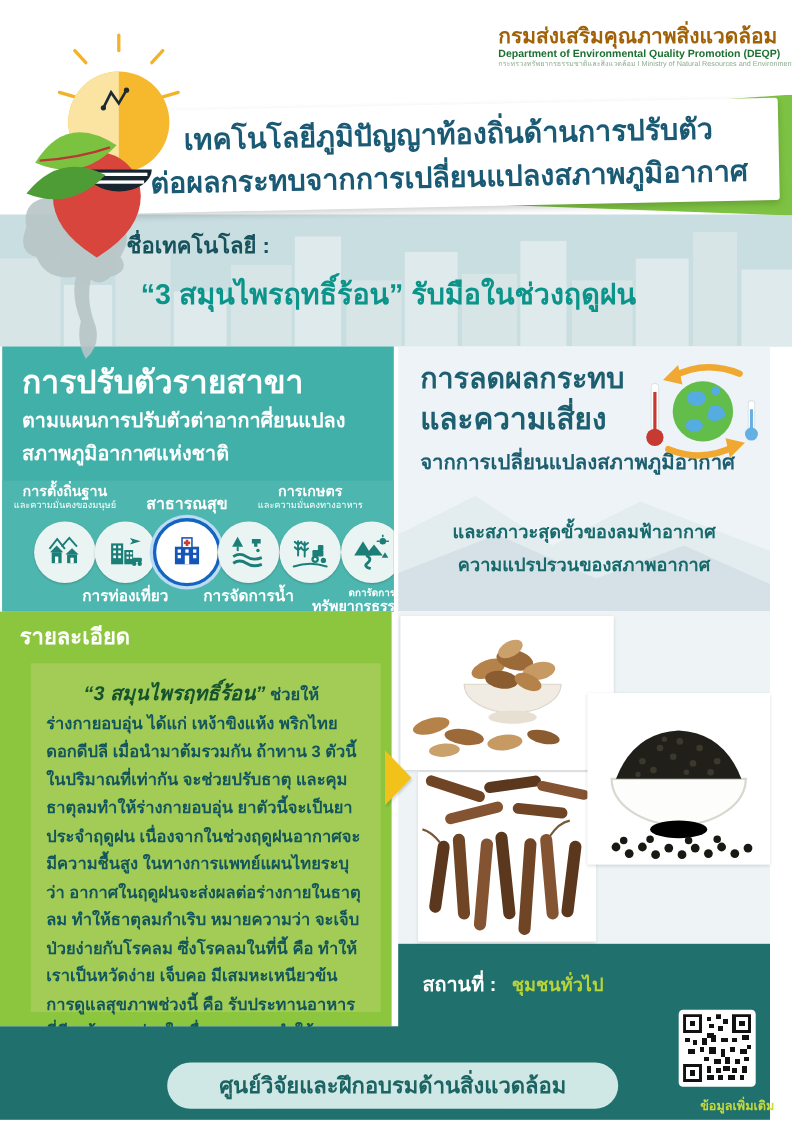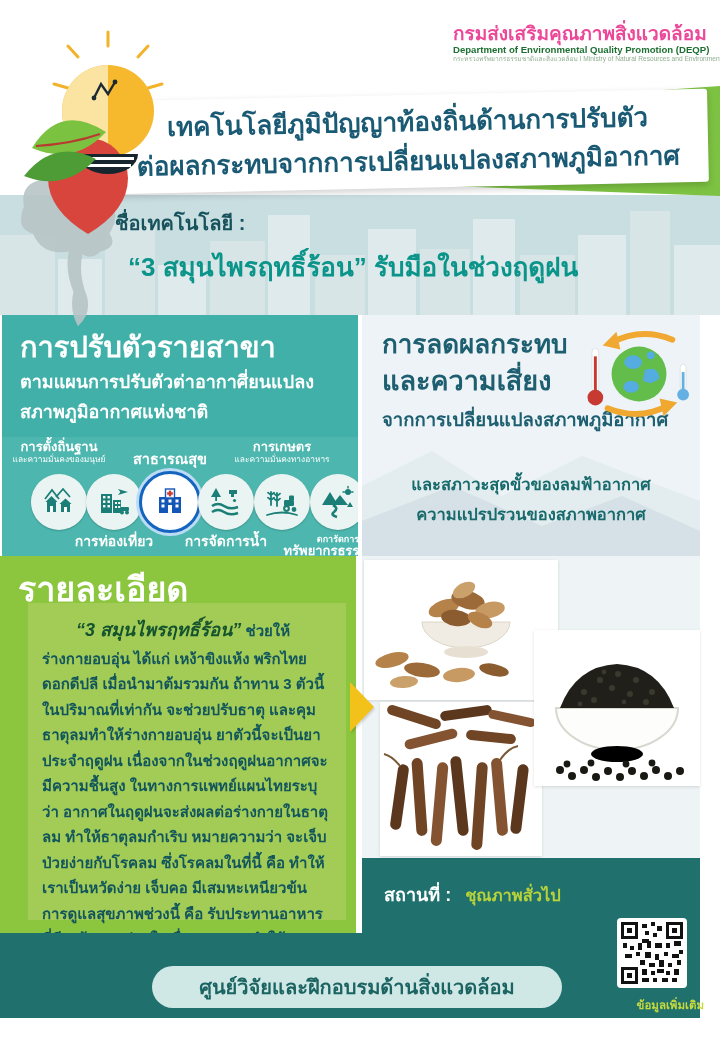--- a/index.html
+++ b/index.html
@@ -1,21 +1,21 @@
 <!DOCTYPE html>
 <html lang="th"><head>
 <meta charset="utf-8">
 <style>
   html,body{margin:0;padding:0;background:#fff;}
   #poster{position:relative;width:720px;height:1040px;background:#fff;overflow:hidden;
           font-family:"Liberation Sans","DejaVu Sans",sans-serif;}
   
   #logo{position:absolute;left:446px;top:16px;width:268px;display:flex;gap:7px;align-items:center;z-index:4;}
   #logo .logo-lines{display:flex;flex-direction:column;line-height:1.12;}
-  #logo .l1{font-size:19px;font-weight:bold;color:#ec4899;white-space:nowrap;}
+  #logo .l1{font-size:19px;font-weight:bold;color:#a16207;white-space:nowrap;}
   #logo .l2{font-size:9.6px;font-weight:bold;color:#1d7031;white-space:nowrap;}
   #logo .l3{font-size:6.6px;color:#8fae8f;white-space:nowrap;}
   
   #banner-green{position:absolute;left:58px;top:86px;width:662px;height:110px;background:#7dc242;
     clip-path:polygon(0 42%,100% 0,100% 100%,0 78%);z-index:1;}
   #banner{position:absolute;left:108px;top:95px;width:600px;height:93px;background:#fff;
     transform:rotate(-1.2deg);z-index:2;display:flex;flex-direction:column;justify-content:center;
     align-items:center;box-shadow:0 3px 7px rgba(0,0,0,.18);border-radius:3px;}
   #banner span{display:block;white-space:nowrap;font-size:26px;font-weight:bold;color:#1a5a74;line-height:1.5;}
   #thailand-map{position:absolute;left:0;top:148px;width:138px;height:180px;z-index:1;}
@@ -47,21 +47,21 @@
   #impact-panel{position:absolute;left:362px;top:315px;width:338px;height:241px;background:#edf3f6;overflow:hidden;}
   #impact-panel .ip-t1{position:absolute;left:20px;top:8px;font-size:26px;font-weight:bold;color:#1d5f70;white-space:nowrap;z-index:2;}
   #impact-panel .ip-t2{position:absolute;left:20px;top:44px;font-size:27px;font-weight:bold;color:#1d5f70;white-space:nowrap;z-index:2;}
   #impact-panel .ip-sub{position:absolute;left:20px;top:90px;font-size:18.5px;font-weight:bold;color:#1d5f70;white-space:nowrap;z-index:2;}
   #globe-icon{position:absolute;right:6px;top:8px;width:110px;height:102px;z-index:2;}
   #impact-mountains{position:absolute;left:0;bottom:0;z-index:0;}
   .ip-lines{position:absolute;left:0;top:155px;width:100%;text-align:center;z-index:2;}
   .ip-lines span{display:block;font-size:16.5px;font-weight:bold;color:#176a6b;line-height:1.8;white-space:nowrap;}
   
   #details-panel{position:absolute;left:0;top:556px;width:356px;height:377px;background:#8cc63f;}
-  #details-panel .d-title{position:absolute;left:18px;top:6px;font-size:34px;font-weight:bold;color:#fff;}
+  #details-panel .d-title{position:absolute;left:18px;top:6px;font-size:20px;font-weight:bold;color:#fff;}
   #details-inner{position:absolute;left:28px;top:47px;width:290px;height:293px;background:#a3cc57;
      padding:12px 14px;font-size:15px;line-height:1.7;color:#12565c;text-indent:34px;font-weight:bold;}
   #details-inner .lead{font-size:18px;font-weight:bold;font-style:italic;color:#14532d;}
   #yellow-arrow{position:absolute;left:350px;top:682px;width:0;height:0;z-index:3;
      border-top:25px solid transparent;border-bottom:25px solid transparent;border-left:24px solid #f2c21a;
      filter:drop-shadow(1px 2px 1px rgba(0,0,0,.15));}
   
   #photos-panel{position:absolute;left:362px;top:556px;width:338px;height:302px;background:#eef3f6;}
   .photo{position:absolute;background:#fff;box-shadow:0 1px 3px rgba(0,0,0,.12);}
   #photo-ginger{left:2px;top:4px;width:194px;height:140px;z-index:1;}
@@ -430,21 +430,21 @@
           <path d="M20 64 q-8 -10 -16 -12"></path>
             <path d="M120 58 q8 -12 18 -14"></path>
         </g>
       </svg>
     </div>
   </section>
 
   <section id="footer-right">
     <div id="location-row">
       <span class="loc-label">สถานที่ :</span>
-      <span class="loc-value">ชุณภาพสั่วไป</span>
+      <span class="loc-value">ชุมชนทั่วไป</span>
     </div>
   </section>
 
   <section id="footer-bar">
     <div id="footer-pill">ศูนย์วิจัยและฝึกอบรมด้านสิ่งแวดล้อม</div>
   </section>
 
   <div id="qr-block">
     <div id="qr-box">
       <svg width="62" height="62" viewBox="0 0 29 29" shape-rendering="crispEdges">

